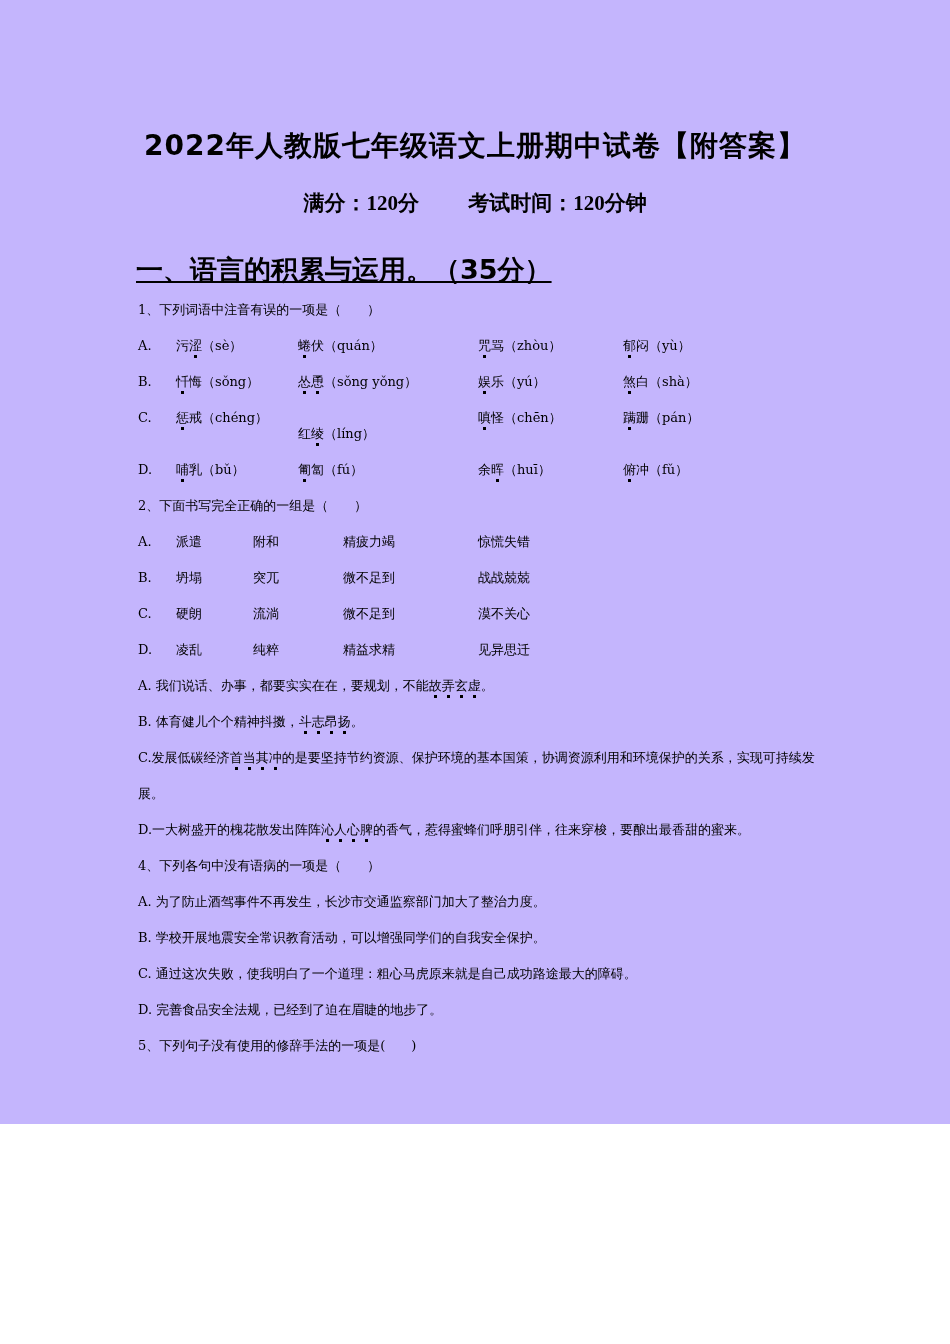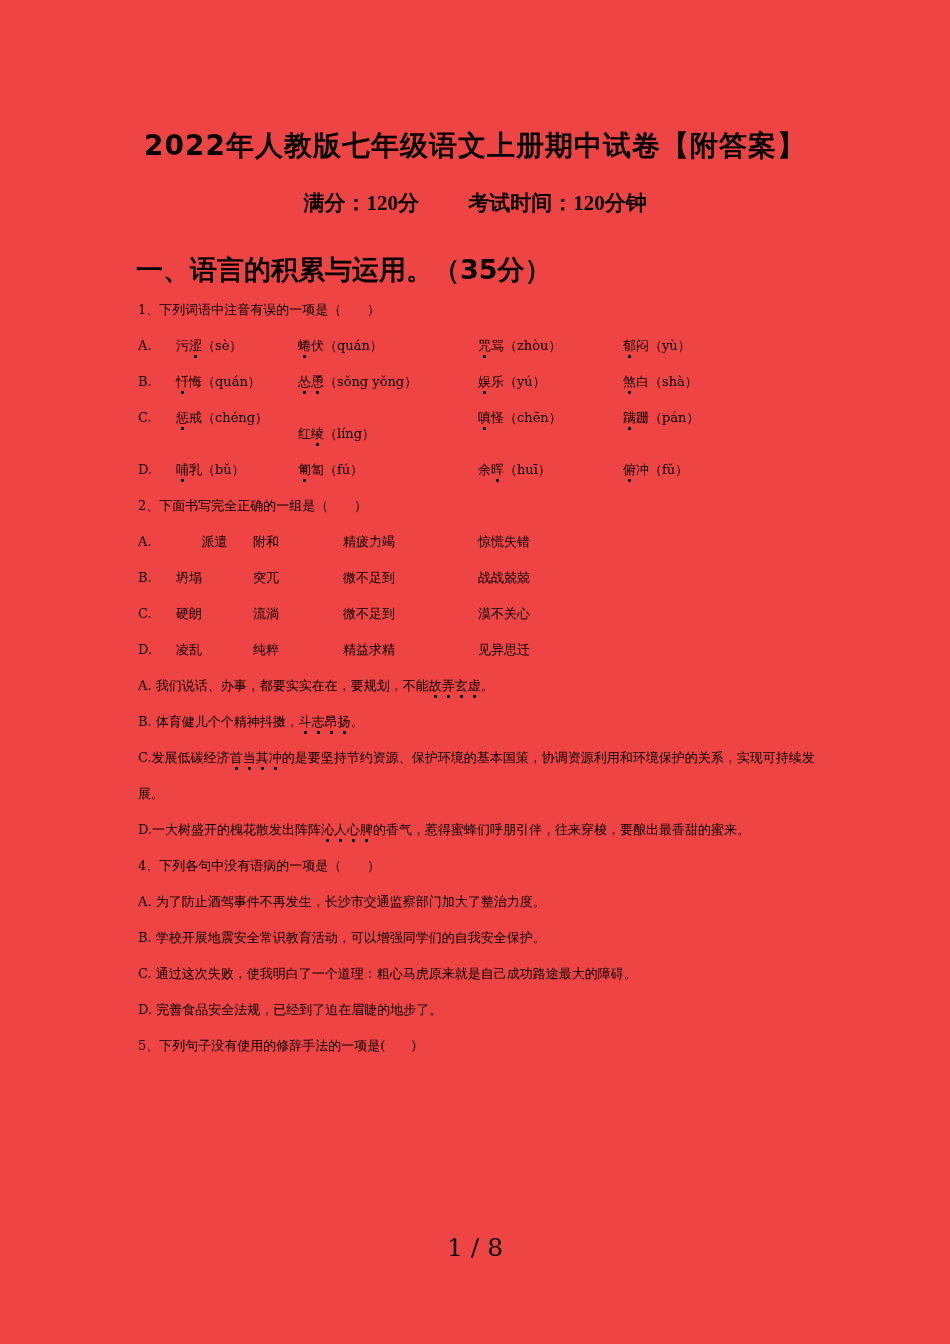--- a/index.html
+++ b/index.html
@@ -4,23 +4,23 @@
 <style>
   * { box-sizing: border-box; }
   html, body { margin: 0; padding: 0; }
   body {
     width: 950px; height: 1344px;
     background: #ffffff; color: #000000;
     font-family: "DejaVu Serif", "Liberation Serif", serif;
   }
   .page {
     position: relative;
-    width: 950px; height: 1344px;
+    width: 950px; height: 1124px;
     overflow: hidden;
-    background: #ef4444;
+    background: #c4b5fd;
   }
   .doc-title {
     margin: 126px 0 0 0;
     text-align: center;
     font-family: "DejaVu Sans", "Liberation Sans", sans-serif;
     font-weight: bold;
     font-size: 28px;
     line-height: 40px;
     letter-spacing: 1px;
   }
@@ -32,20 +32,21 @@
     font-size: 21px;
     line-height: 30px;
   }
   .doc-subtitle span + span { margin-left: 44px; }
   .section-heading {
     margin: 32px 0 0 136px;
     font-family: "DejaVu Sans", "Liberation Sans", sans-serif;
     font-weight: bold;
     font-size: 27px;
     line-height: 40px;
+    text-decoration: underline;
   }
   .content {
     margin: 2px 0 0 138px;
     width: 700px;
     font-size: 13px;
     line-height: 36px;
   }
   .stem { white-space: nowrap; }
   .opt-row { display: flex; }
   .opt-label { flex: 0 0 38px; }
@@ -82,21 +83,21 @@
         <div class="stem">1、下列词语中注音有误的一项是（　　）</div>
         <div class="opt-row">
           <span class="opt-label">A.</span>
           <span class="word-cell" style="flex: 0 0 122px;"><span class="text-run">污</span><span class="em-run">涩</span><span class="text-run">（sè）</span></span>
           <span class="word-cell" style="flex: 0 0 180px;"><span class="em-run">蜷</span><span class="text-run">伏（quán）</span></span>
           <span class="word-cell" style="flex: 0 0 145px;"><span class="em-run">咒</span><span class="text-run">骂（zhòu）</span></span>
           <span class="word-cell" style="flex: 1 1 0%;"><span class="em-run">郁</span><span class="text-run">闷（yù）</span></span>
         </div>
         <div class="opt-row">
           <span class="opt-label">B.</span>
-          <span class="word-cell" style="flex: 0 0 122px;"><span class="em-run">忏</span><span class="text-run">悔（quán）</span></span>
+          <span class="word-cell" style="flex: 0 0 122px;"><span class="em-run">忏</span><span class="text-run">悔（sǒng）</span></span>
           <span class="word-cell" style="flex: 0 0 180px;"><span class="em-run">怂恿</span><span class="text-run">（sǒng yǒng）</span></span>
           <span class="word-cell" style="flex: 0 0 145px;"><span class="em-run">娱</span><span class="text-run">乐（yú）</span></span>
           <span class="word-cell" style="flex: 1 1 0%;"><span class="em-run">煞</span><span class="text-run">白（shà）</span></span>
         </div>
         <div class="opt-row">
           <span class="opt-label">C.</span>
           <span class="word-cell" style="flex: 0 0 122px;"><span class="em-run">惩</span><span class="text-run">戒（chéng）</span></span>
           <span class="word-cell" style="flex: 0 0 180px; margin-top: 16px;"><span class="text-run">红</span><span class="em-run">绫</span><span class="text-run">（líng）</span></span>
           <span class="word-cell" style="flex: 0 0 145px;"><span class="em-run">嗔</span><span class="text-run">怪（chēn）</span></span>
           <span class="word-cell" style="flex: 1 1 0%;"><span class="em-run">蹒</span><span class="text-run">跚（pán）</span></span>
@@ -106,21 +107,21 @@
           <span class="word-cell" style="flex: 0 0 122px;"><span class="em-run">哺</span><span class="text-run">乳（bǔ）</span></span>
           <span class="word-cell" style="flex: 0 0 180px;"><span class="em-run">匍</span><span class="text-run">匐（fú）</span></span>
           <span class="word-cell" style="flex: 0 0 145px;"><span class="text-run">余</span><span class="em-run">晖</span><span class="text-run">（huī）</span></span>
           <span class="word-cell" style="flex: 1 1 0%;"><span class="em-run">俯</span><span class="text-run">冲（fǔ）</span></span>
         </div>
       </div>
       <div class="question-block">
         <div class="stem">2、下面书写完全正确的一组是（　　）</div>
         <div class="opt-row">
           <span class="opt-label">A.</span>
-          <span class="word-cell" style="flex: 0 0 77px; text-align: center;"><span class="text-run">派遣</span></span>
+          <span class="word-cell" style="flex: 0 0 77px;"><span class="text-run">派遣</span></span>
           <span class="word-cell" style="flex: 0 0 90px;"><span class="text-run">附和</span></span>
           <span class="word-cell" style="flex: 0 0 135px;"><span class="text-run">精疲力竭</span></span>
           <span class="word-cell" style="flex: 1 1 0%;"><span class="text-run">惊慌失错</span></span>
         </div>
         <div class="opt-row">
           <span class="opt-label">B.</span>
           <span class="word-cell" style="flex: 0 0 77px;"><span class="text-run">坍塌</span></span>
           <span class="word-cell" style="flex: 0 0 90px;"><span class="text-run">突兀</span></span>
           <span class="word-cell" style="flex: 0 0 135px;"><span class="text-run">微不足到</span></span>
           <span class="word-cell" style="flex: 1 1 0%;"><span class="text-run">战战兢兢</span></span>

